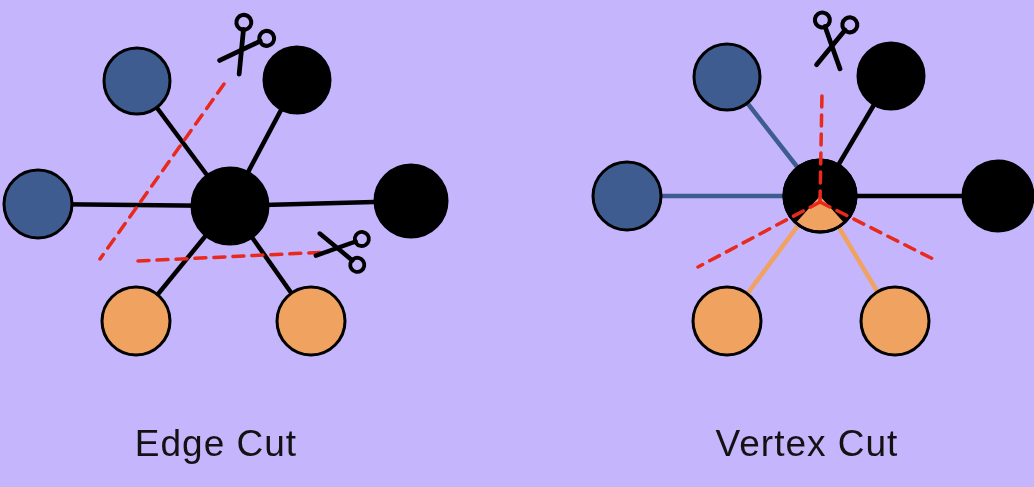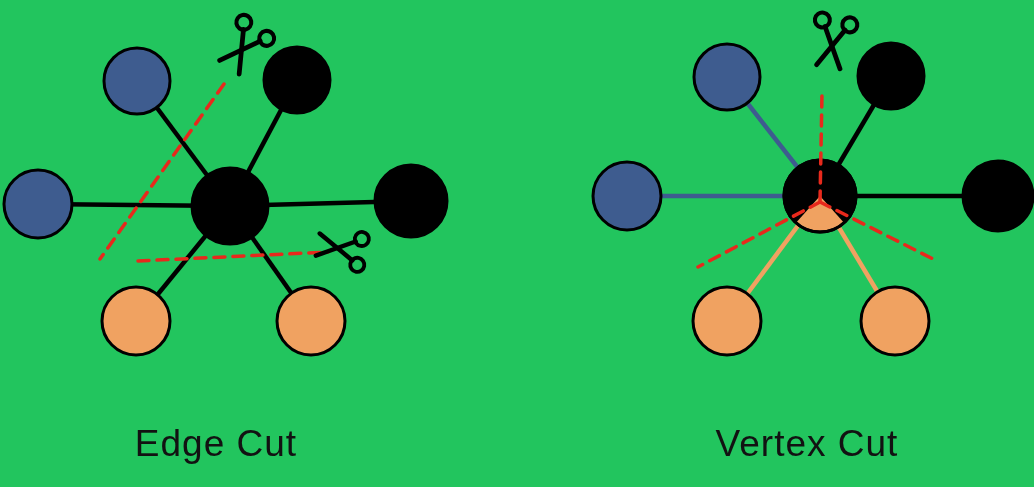--- a/index.html
+++ b/index.html
@@ -1,20 +1,20 @@
 <!DOCTYPE html>
 <html><head>
 <meta charset="utf-8">
 <style>
   html, body { margin: 0; padding: 0; background: #ffffff; }
   .stage {
     position: relative;
     width: 1034px;
     height: 487px;
-    background: #22c55e;
+    background: #c4b5fd;
     overflow: hidden;
   }
   svg { display: block; }
   .caption {
     font-family: "Liberation Sans", sans-serif;
     font-size: 37px;
     font-weight: 400;
     letter-spacing: 1px;
     fill: #121212;
   }

